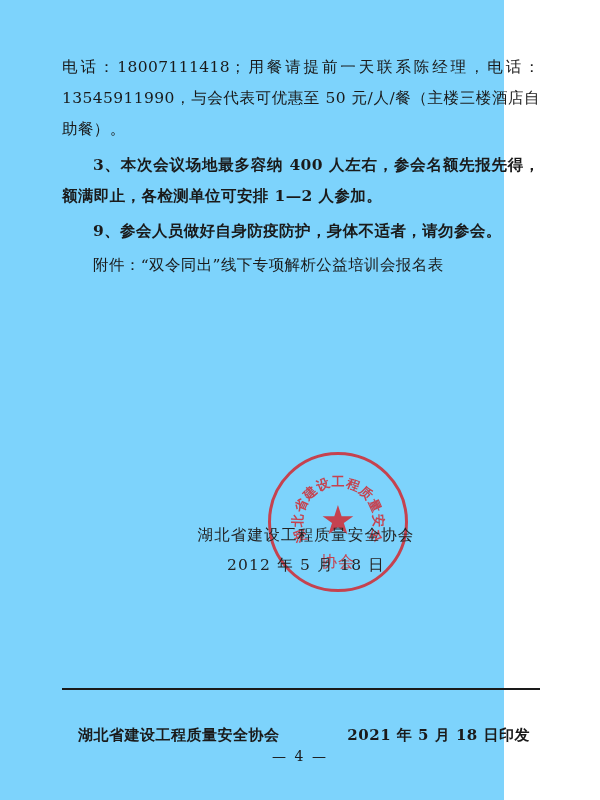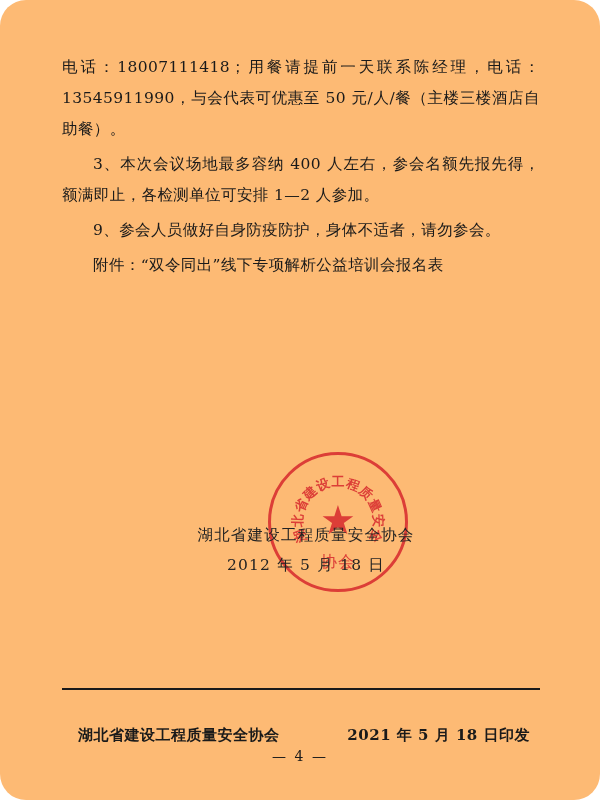--- a/index.html
+++ b/index.html
@@ -11,41 +11,41 @@
     width: 600px;
     height: 800px;
     position: relative;
     font-family: "DejaVu Serif", "Liberation Serif", serif;
     color: #1a1a1a;
     overflow: hidden;
   }
   .page {
     position: absolute;
     left: 0; top: 0;
-    width: 600px;
+    width: 504px;
     height: 800px;
-    background: #fdba74;
-    border-radius: 26px;
+    background: #7dd3fc;
   }
   .body-area {
     position: absolute;
     left: 62px;
     top: 52px;
     width: 478px;
   }
   p.para {
     margin: 0 0 4px 0;
     font-size: 15.5px;
     line-height: 31px;
     letter-spacing: 0.4px;
     text-align: justify;
     text-justify: inter-ideograph;
   }
   p.indent {
     text-indent: 31px;
+    font-weight: bold;
   }
   .attach {
     text-indent: 31px;
     font-size: 15.5px;
     line-height: 31px;
     letter-spacing: 0.4px;
   }
   .sign-block {
     position: absolute;
     left: 62px;

